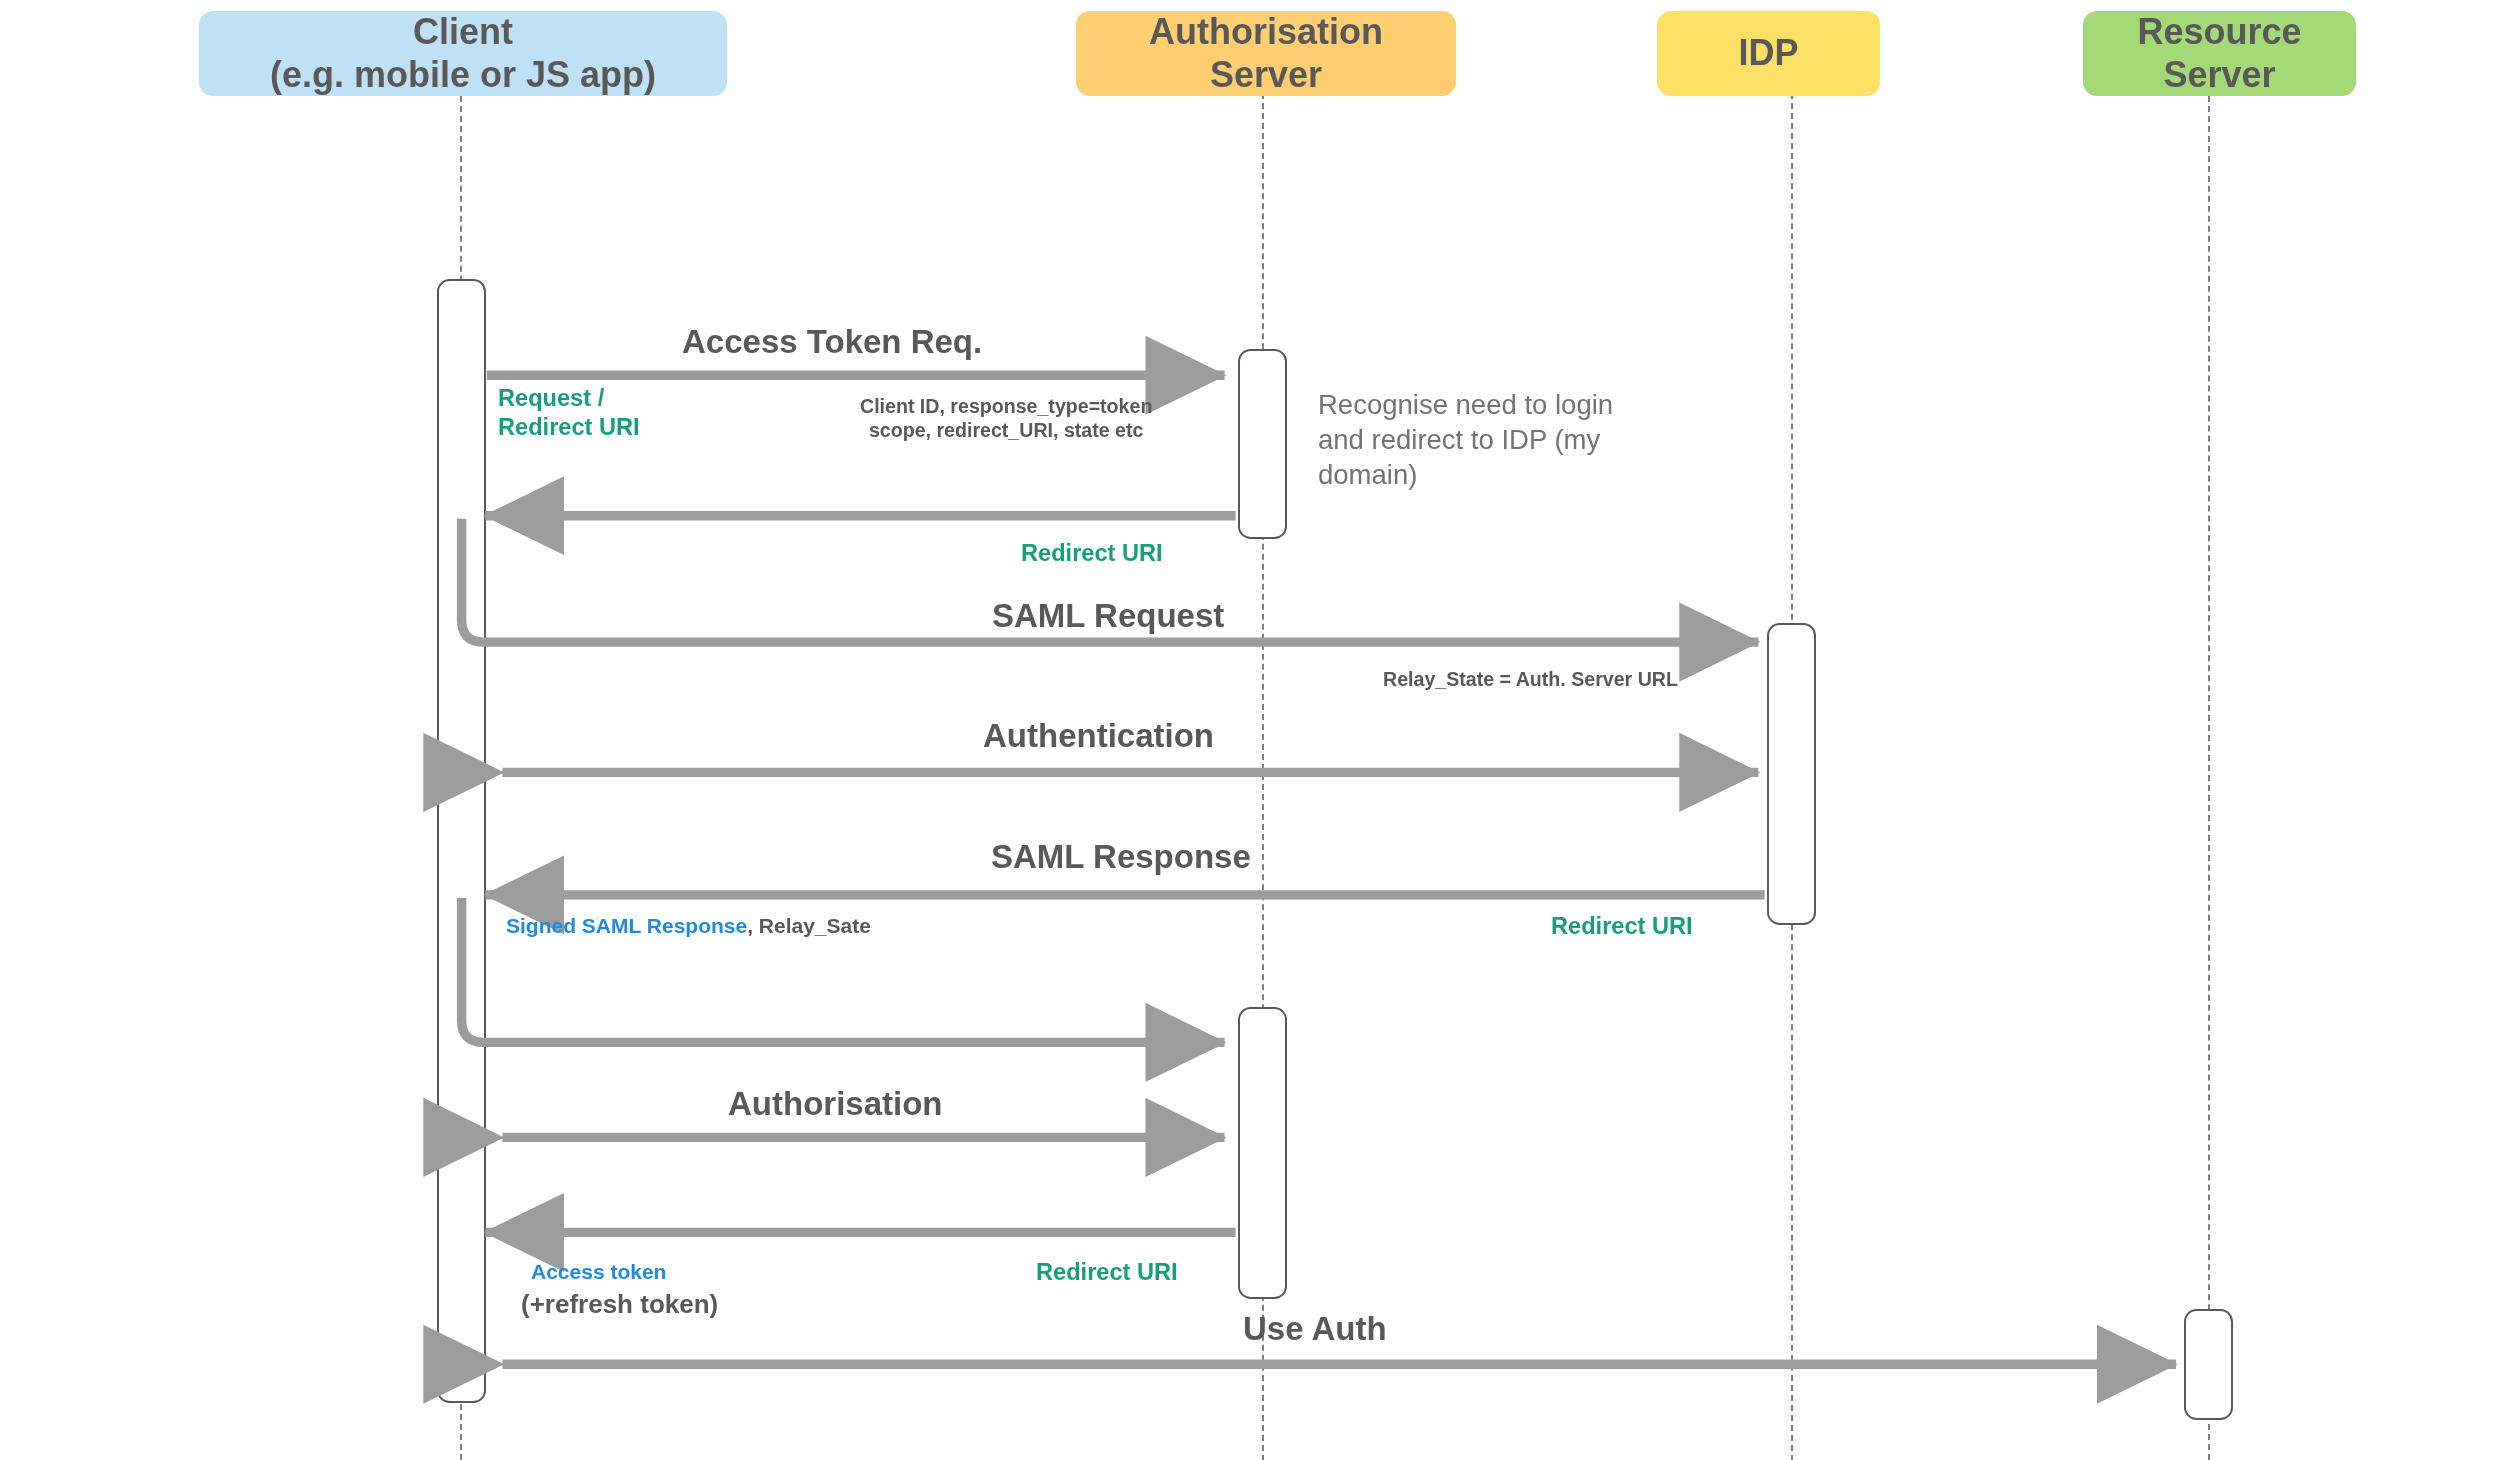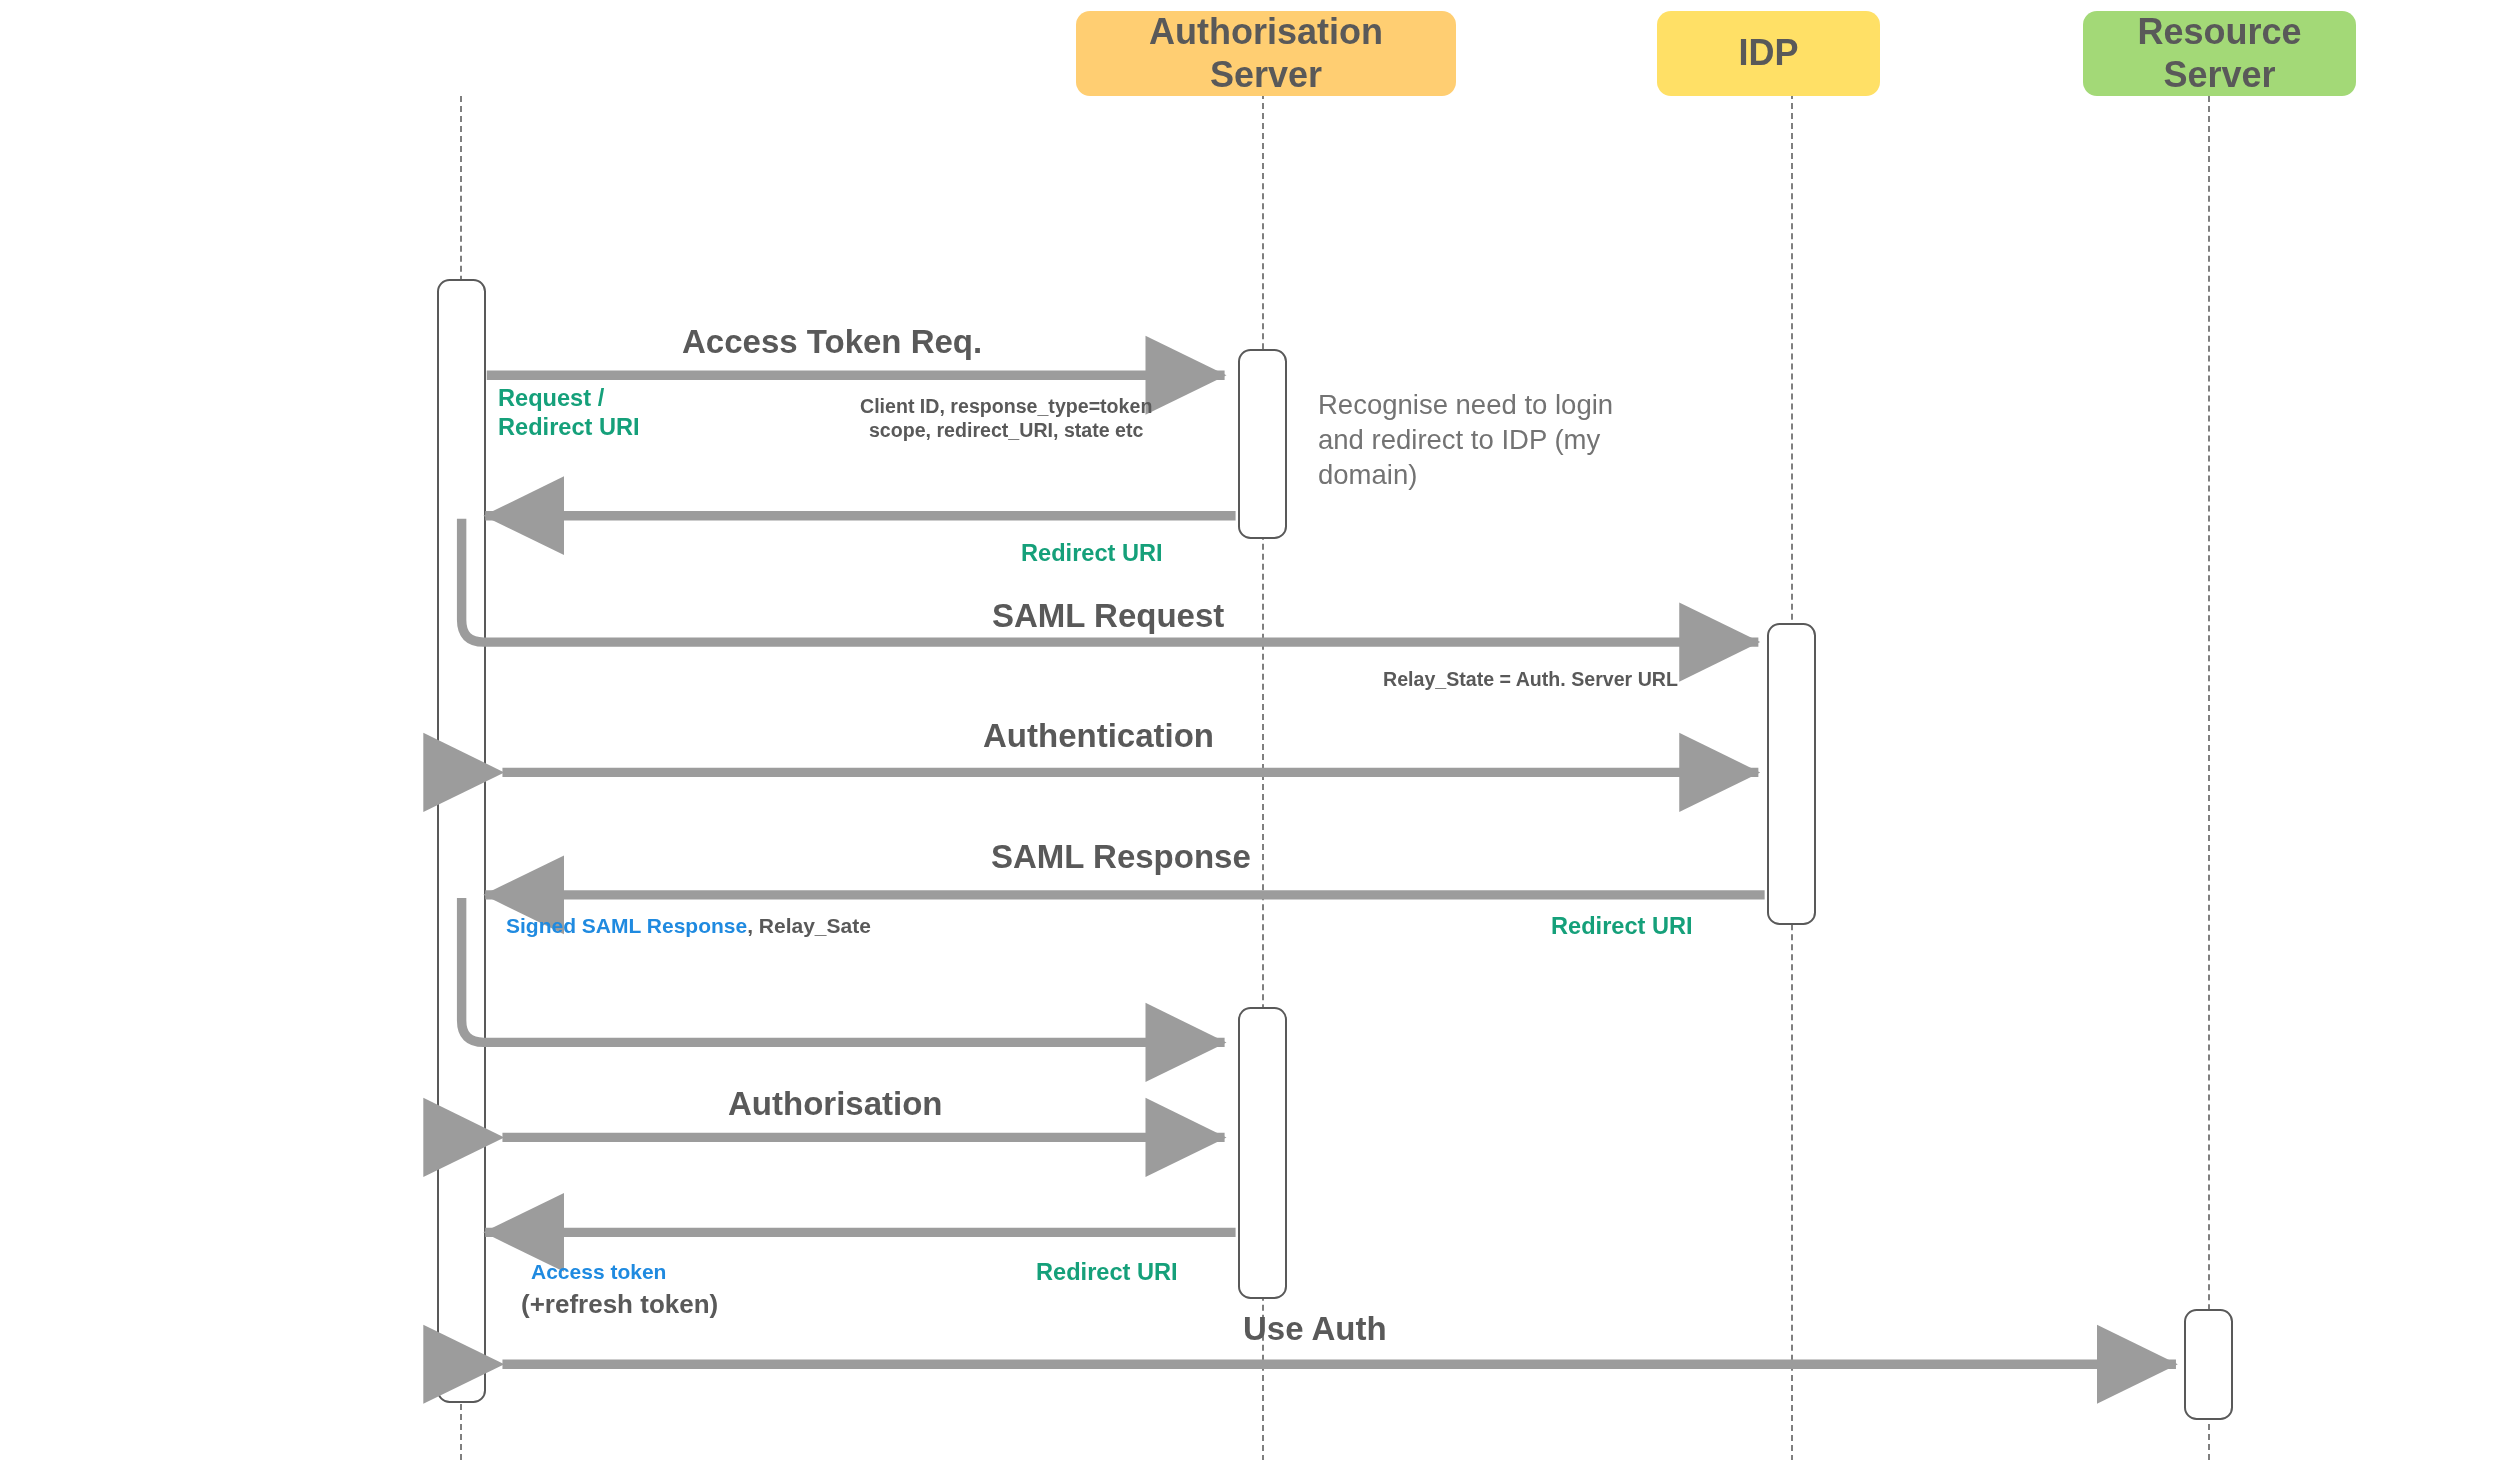--- a/index.html
+++ b/index.html
@@ -86,20 +86,24 @@
 </head>
 <body>
 
 <div id="canvas">
 
   <div class="lifeline" style="left:460px;  top:96px; height:1364px;"></div>
   <div class="lifeline" style="left:1262px; top:93px; height:1368px;"></div>
   <div class="lifeline" style="left:1791px; top:93px; height:1368px;"></div>
   <div class="lifeline" style="left:2208px; top:96px; height:1364px;"></div>
 
+  <div class="participant" style="left:199px; top:11px; width:528px; height:85px; background:#BFE1F5; font-size:36px;">
+    <span class="plabel">Client
+(e.g. mobile or JS app)</span>
+  </div>
 
   <div class="participant" style="left:1076px; top:11px; width:380px; height:85px; background:#FFCE72; font-size:36px;">
     <span class="plabel">Authorisation
 Server</span>
   </div>
 
   <div class="participant" style="left:1657px; top:11px; width:223px; height:85px; background:#FFE066; font-size:36px;">
     <span class="plabel">IDP</span>
   </div>
 

